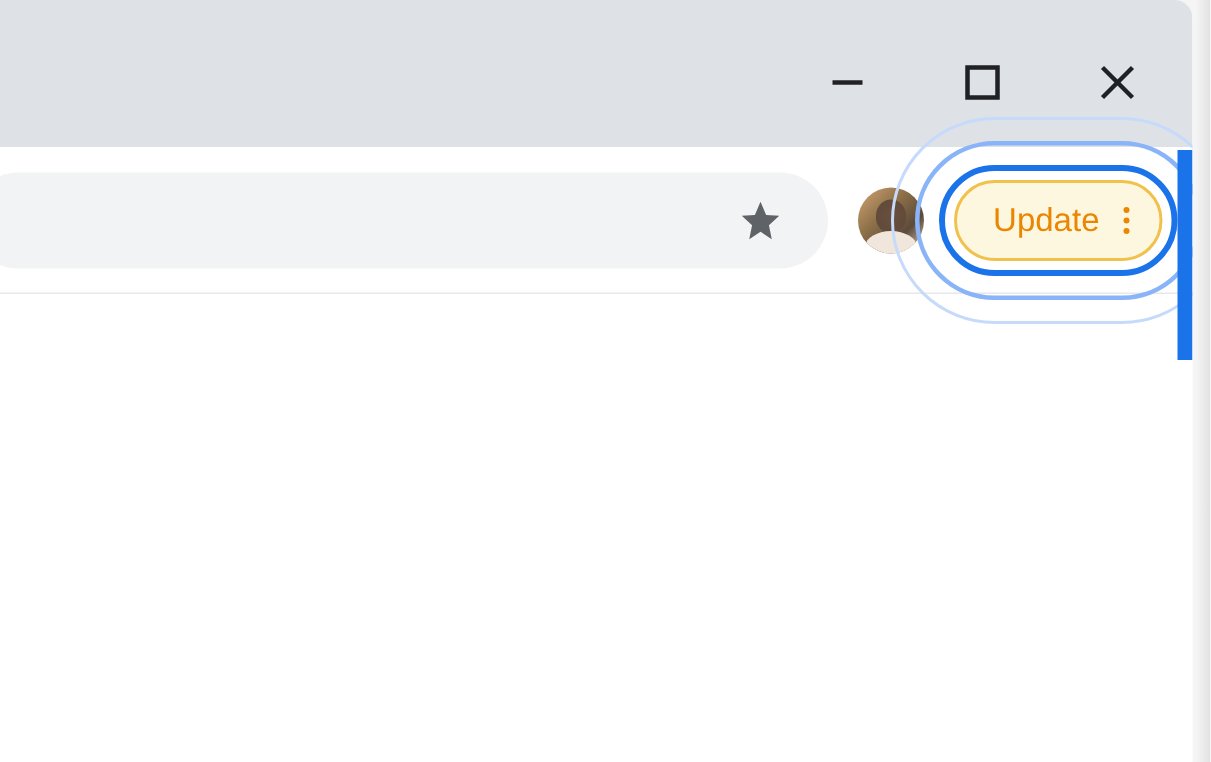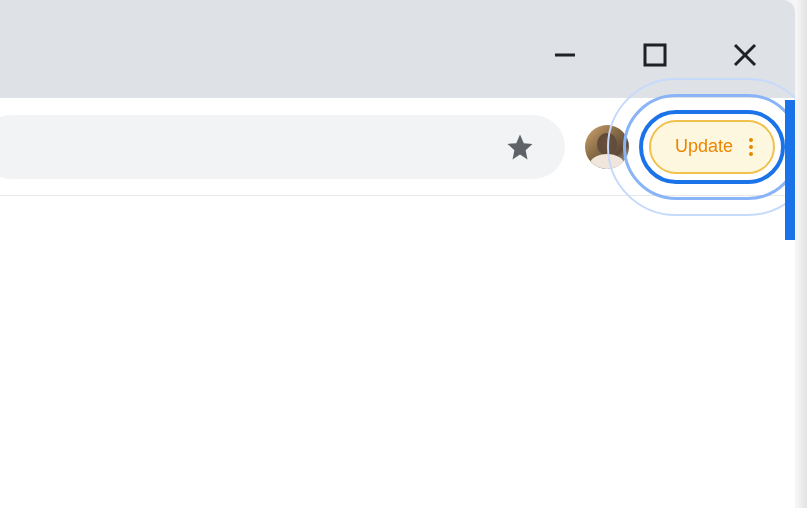--- a/index.html
+++ b/index.html
@@ -102,21 +102,21 @@
       display: flex;
       align-items: center;
       padding: 0 20px 0 24px;
       cursor: pointer;
       position: relative;
       z-index: 10;
       gap: 16px;
     }
     .update-label {
       color: #ea8600;
-      font-size: 18px;
+      font-size: 22px;
       font-weight: 400;
     }
     .three-dots {
       display: flex;
       flex-direction: column;
       gap: 3px;
     }
     .three-dots span {
       width: 4px;
       height: 4px;

